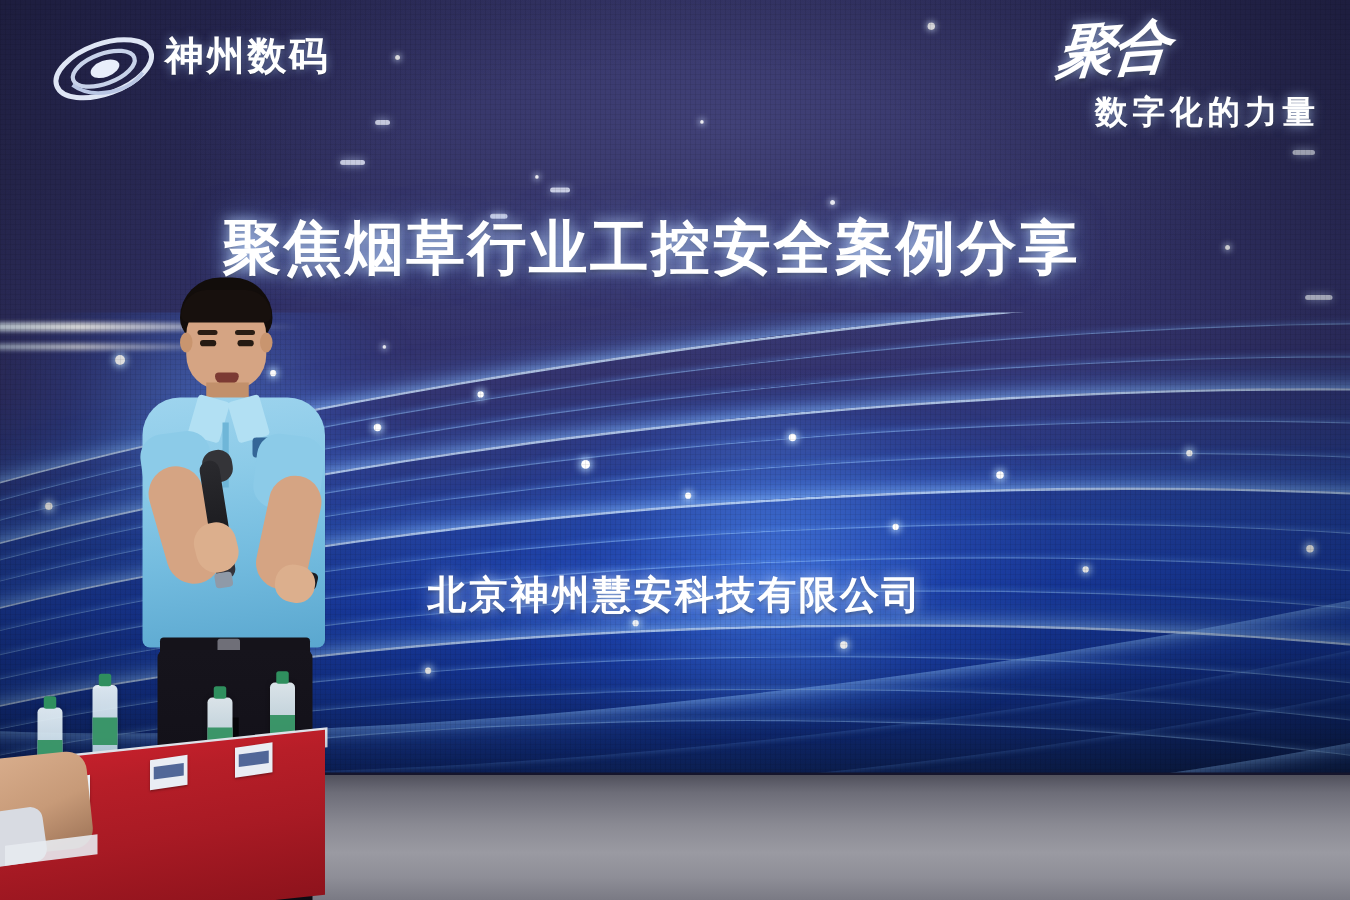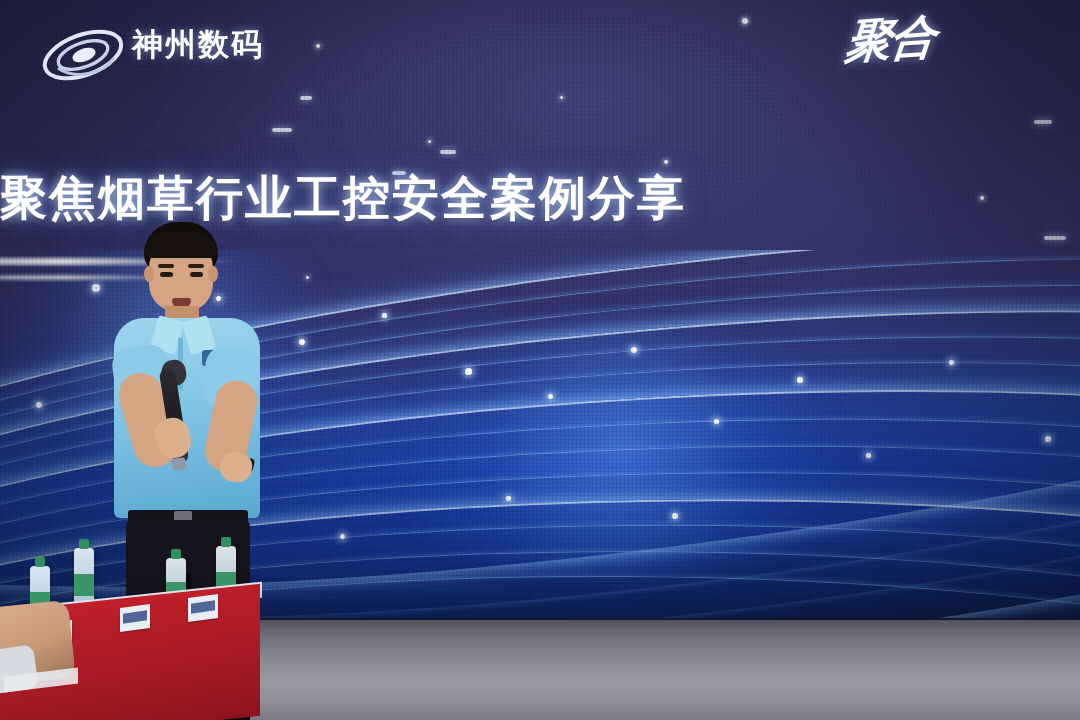--- a/index.html
+++ b/index.html
@@ -56,21 +56,21 @@
     position:absolute;border-radius:50%;
     background:radial-gradient(circle,rgba(90,150,255,.55) 0%,rgba(50,100,220,.18) 45%,rgba(0,0,0,0) 72%);
     filter:blur(10px);
   }
   .dot{position:absolute;border-radius:50%;background:#fff;box-shadow:0 0 6px 2px rgba(180,215,255,.85);}
   .star{position:absolute;border-radius:50%;background:rgba(255,255,255,.9);box-shadow:0 0 5px 1px rgba(210,225,255,.75);}
   .dash{position:absolute;height:4px;border-radius:2px;background:rgba(235,240,255,.82);box-shadow:0 0 7px rgba(200,220,255,.7);}
 
   
   .slide-title{
-    position:absolute;left:0;top:174px;width:864px;text-align:left;
+    position:absolute;left:0;top:174px;width:864px;text-align:right;
     font-size:47px;line-height:1;font-weight:700;color:#fff;
     letter-spacing:2px;
     text-shadow:0 0 10px rgba(190,215,255,.85),0 0 26px rgba(120,170,255,.5),0 2px 3px rgba(0,0,0,.45);
     white-space:nowrap;
   }
   .slide-date{
     position:absolute;left:0;top:348px;width:1080px;text-align:center;
     font-size:29px;font-weight:700;color:#f4f7ff;letter-spacing:1px;
     text-shadow:0 0 9px rgba(180,210,255,.7),0 2px 3px rgba(0,0,0,.4);
   }
@@ -268,23 +268,25 @@
         <ellipse cx="43" cy="31" rx="40" ry="20" fill="none" stroke="#dfe6f5" stroke-width="4" transform="rotate(-20 43 31)"></ellipse>
         <ellipse cx="43" cy="31" rx="26" ry="12" fill="none" stroke="#c8d3ea" stroke-width="3.4" transform="rotate(-20 43 31)"></ellipse>
         <ellipse cx="44" cy="31" rx="12" ry="6.5" fill="#e8eefb" transform="rotate(-20 44 31)"></ellipse>
         <path d="M18 44 C34 56 64 50 74 34" fill="none" stroke="#b9c6e4" stroke-width="3"></path>
       </svg>
       <div class="brand-cn">神州数码</div>
     </div>
 
     <div class="event">
       <div class="event-cal">聚合</div>
+      <div class="event-sub">数字化的力量</div>
     </div>
 
     <div class="slide-title">聚焦烟草行业工控安全案例分享</div>
+    <div class="slide-company">北京神州慧安科技有限公司</div>
   </div>
 
   <div class="floor-edge"></div>
   <div class="floor"></div>
 
   <div class="speaker">
     <div class="sp-hair"></div>
     <div class="sp-face"></div>
     <div class="sp-hair2"></div>
     <div class="sp-ear-l"></div>

